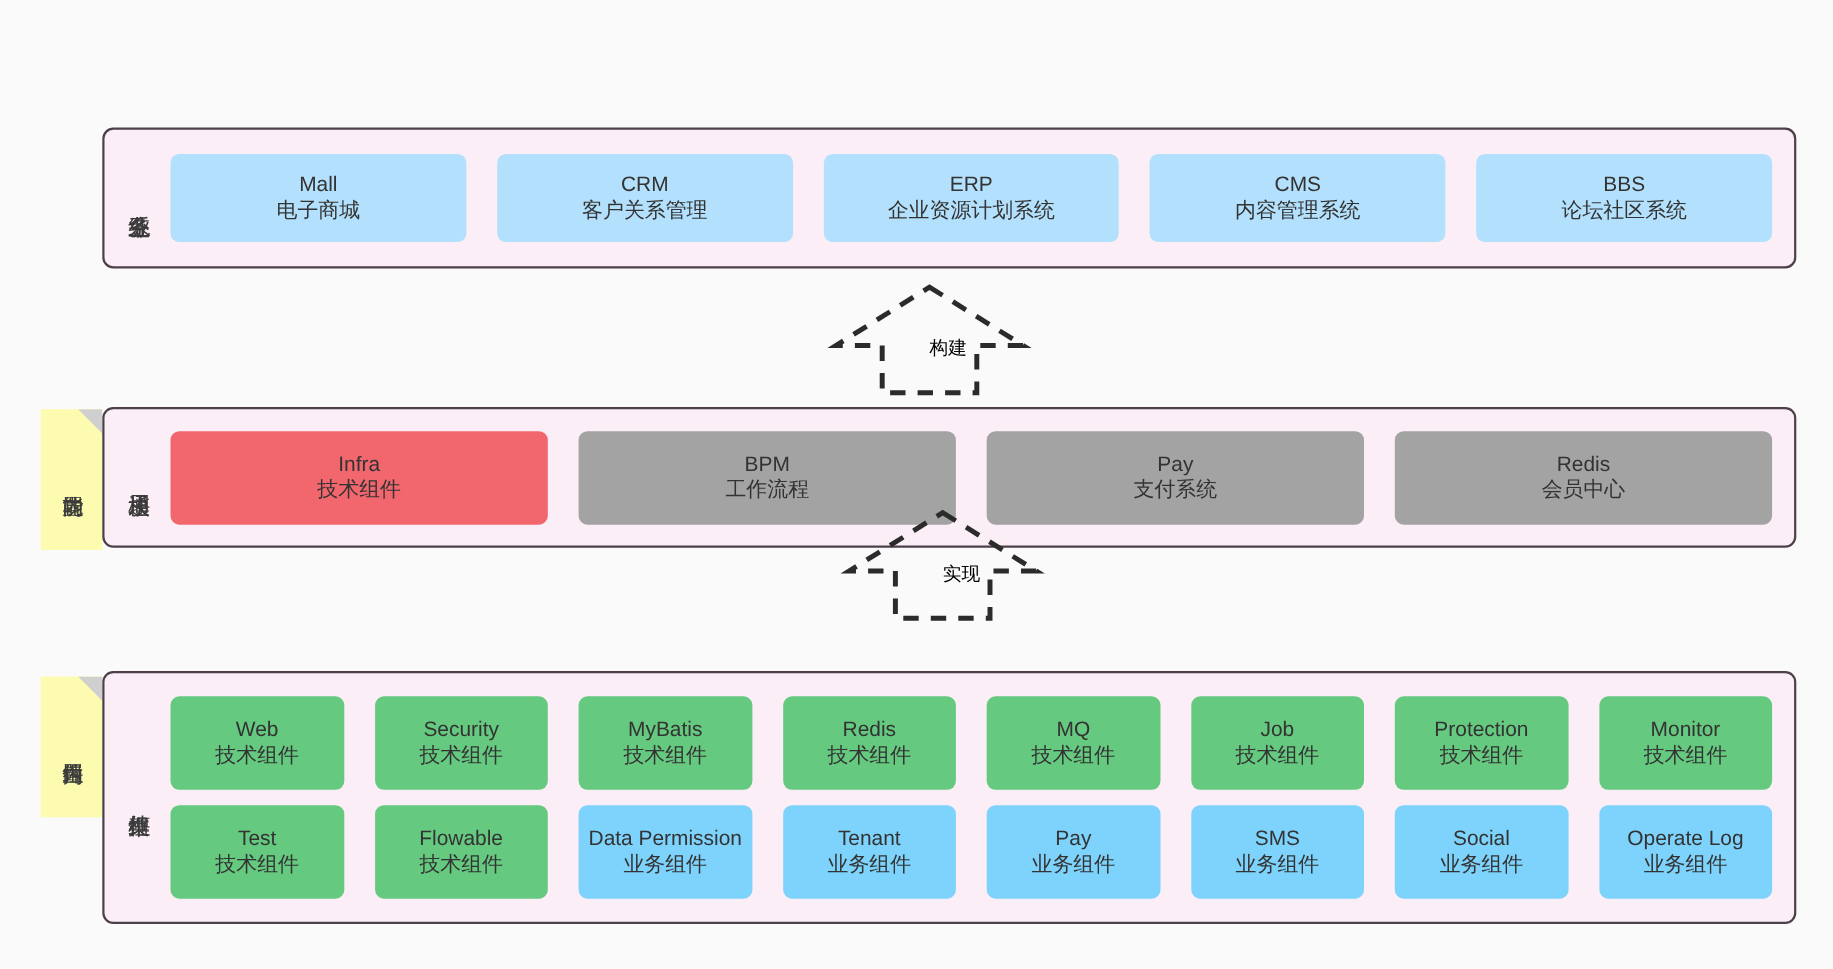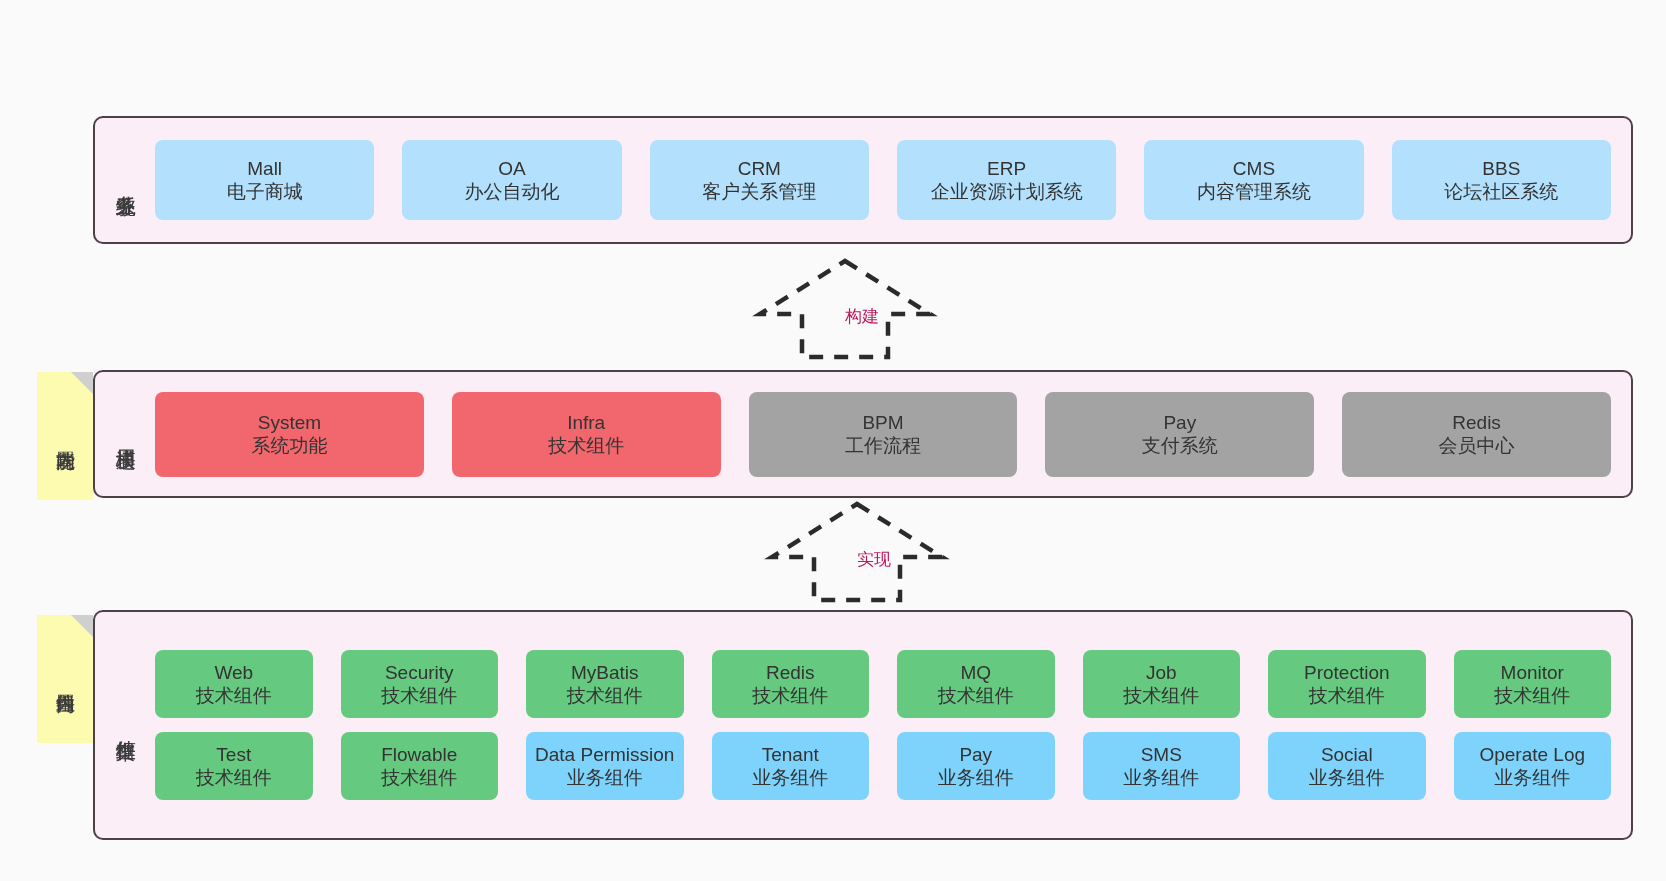--- a/index.html
+++ b/index.html
@@ -75,21 +75,21 @@
     align-items: center;
     justify-content: center;
     text-align: center;
     line-height: 1.22;
     font-size: 19px;
     color: #333333;
     padding: 6px 4px;
   }
   #layer-business .card { height: 80px; }
   #layer-modules  .card { height: 85px; }
-  #layer-framework .card { height: 68px; }
+  #layer-framework .card { height: 85px; }
 
   .card .t-en { display: block; }
   .card .t-cn { display: block; }
 
   
   .c-blue        { background: #b3e0fc; }
   .c-red         { background: #f1676d; }
   .c-pink        { background: #a3a3a3; }
   .c-green       { background: #65c97f; }
   .c-green-light { background: #7dd3fc; }
@@ -125,56 +125,52 @@
   #note-builtin-function  { left: 37px; top: 372px; height: 128px; }
   #note-builtin-component { left: 37px; top: 615px; height: 128px; }
 
   
   .arrow-group {
     position: absolute;
     width: 170px;
     height: 100px;
   }
   #arrow-build    { left: 760px; top: 257px; }
-  #arrow-implement{ left: 772px; top: 500px; }
+  #arrow-implement{ left: 772px; top: 462px; }
 
   .arrow-group svg {
     position: absolute;
     inset: 0;
     overflow: visible;
   }
   .arrow-label {
     position: absolute;
     left: 50%;
     top: 48px;
     transform: translateX(-2px);
     font-size: 17px;
-    color: #be185d;
+    color: #000000;
     background: transparent;
     padding: 0 2px;
     white-space: nowrap;
     user-select: none;
   }
 </style>
 </head>
 <body>
 
 <div id="canvas">
 
   <div class="layer-panel" id="layer-business">
     <div class="layer-title">业务系统</div>
     <div class="cards-area">
       <div class="card-row">
         <div class="card c-blue">
           <span class="t-en">Mall</span>
           <span class="t-cn">电子商城</span>
-        </div>
-        <div class="card c-blue">
-          <span class="t-en">OA</span>
-          <span class="t-cn">办公自动化</span>
         </div>
         <div class="card c-blue">
           <span class="t-en">CRM</span>
           <span class="t-cn">客户关系管理</span>
         </div>
         <div class="card c-blue">
           <span class="t-en">ERP</span>
           <span class="t-cn">企业资源计划系统</span>
         </div>
         <div class="card c-blue">
@@ -198,24 +194,20 @@
 
   <div class="sticky-note" id="note-builtin-function">
     <span>内置功能</span>
   </div>
 
   <div class="layer-panel" id="layer-modules">
     <div class="layer-title">通用模块</div>
     <div class="cards-area">
       <div class="card-row">
         <div class="card c-red">
-          <span class="t-en">System</span>
-          <span class="t-cn">系统功能</span>
-        </div>
-        <div class="card c-red">
           <span class="t-en">Infra</span>
           <span class="t-cn">技术组件</span>
         </div>
         <div class="card c-pink">
           <span class="t-en">BPM</span>
           <span class="t-cn">工作流程</span>
         </div>
         <div class="card c-pink">
           <span class="t-en">Pay</span>
           <span class="t-cn">支付系统</span>

